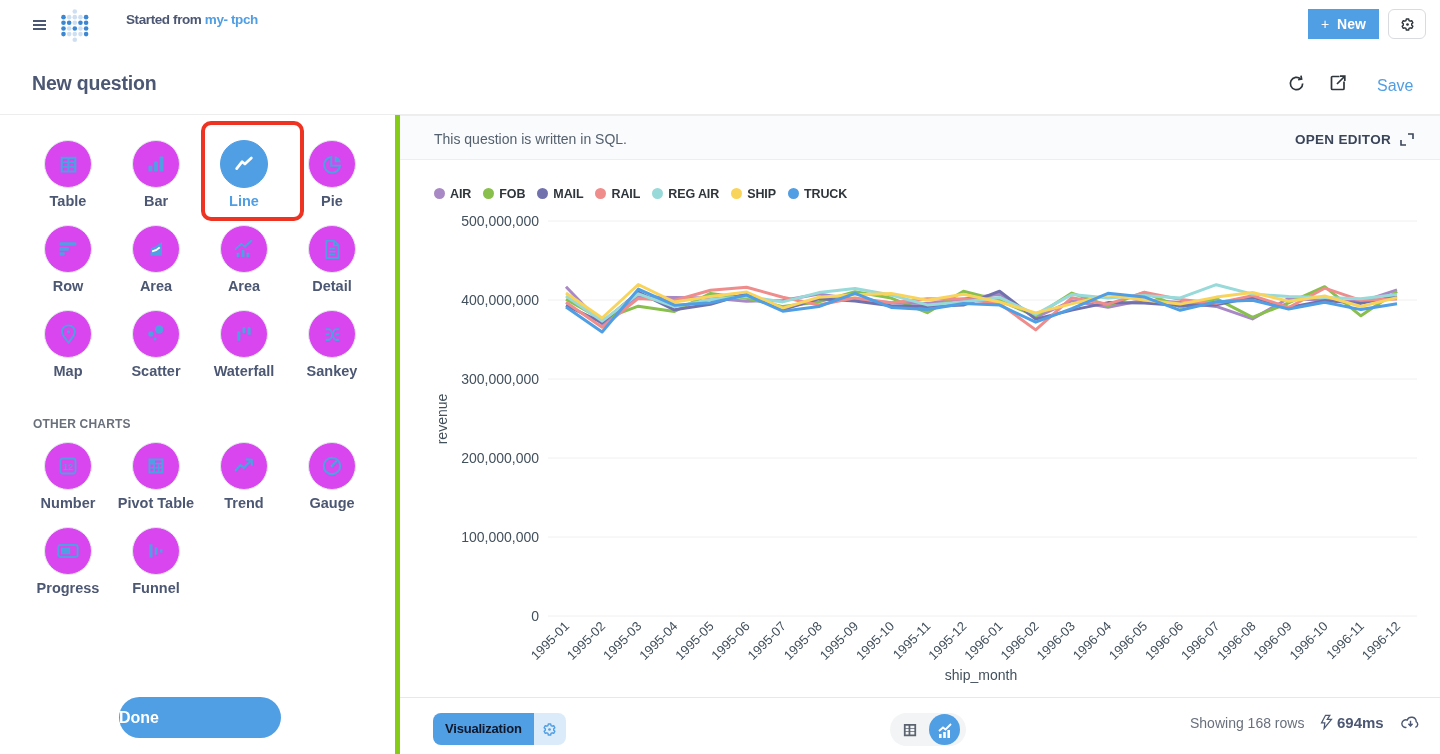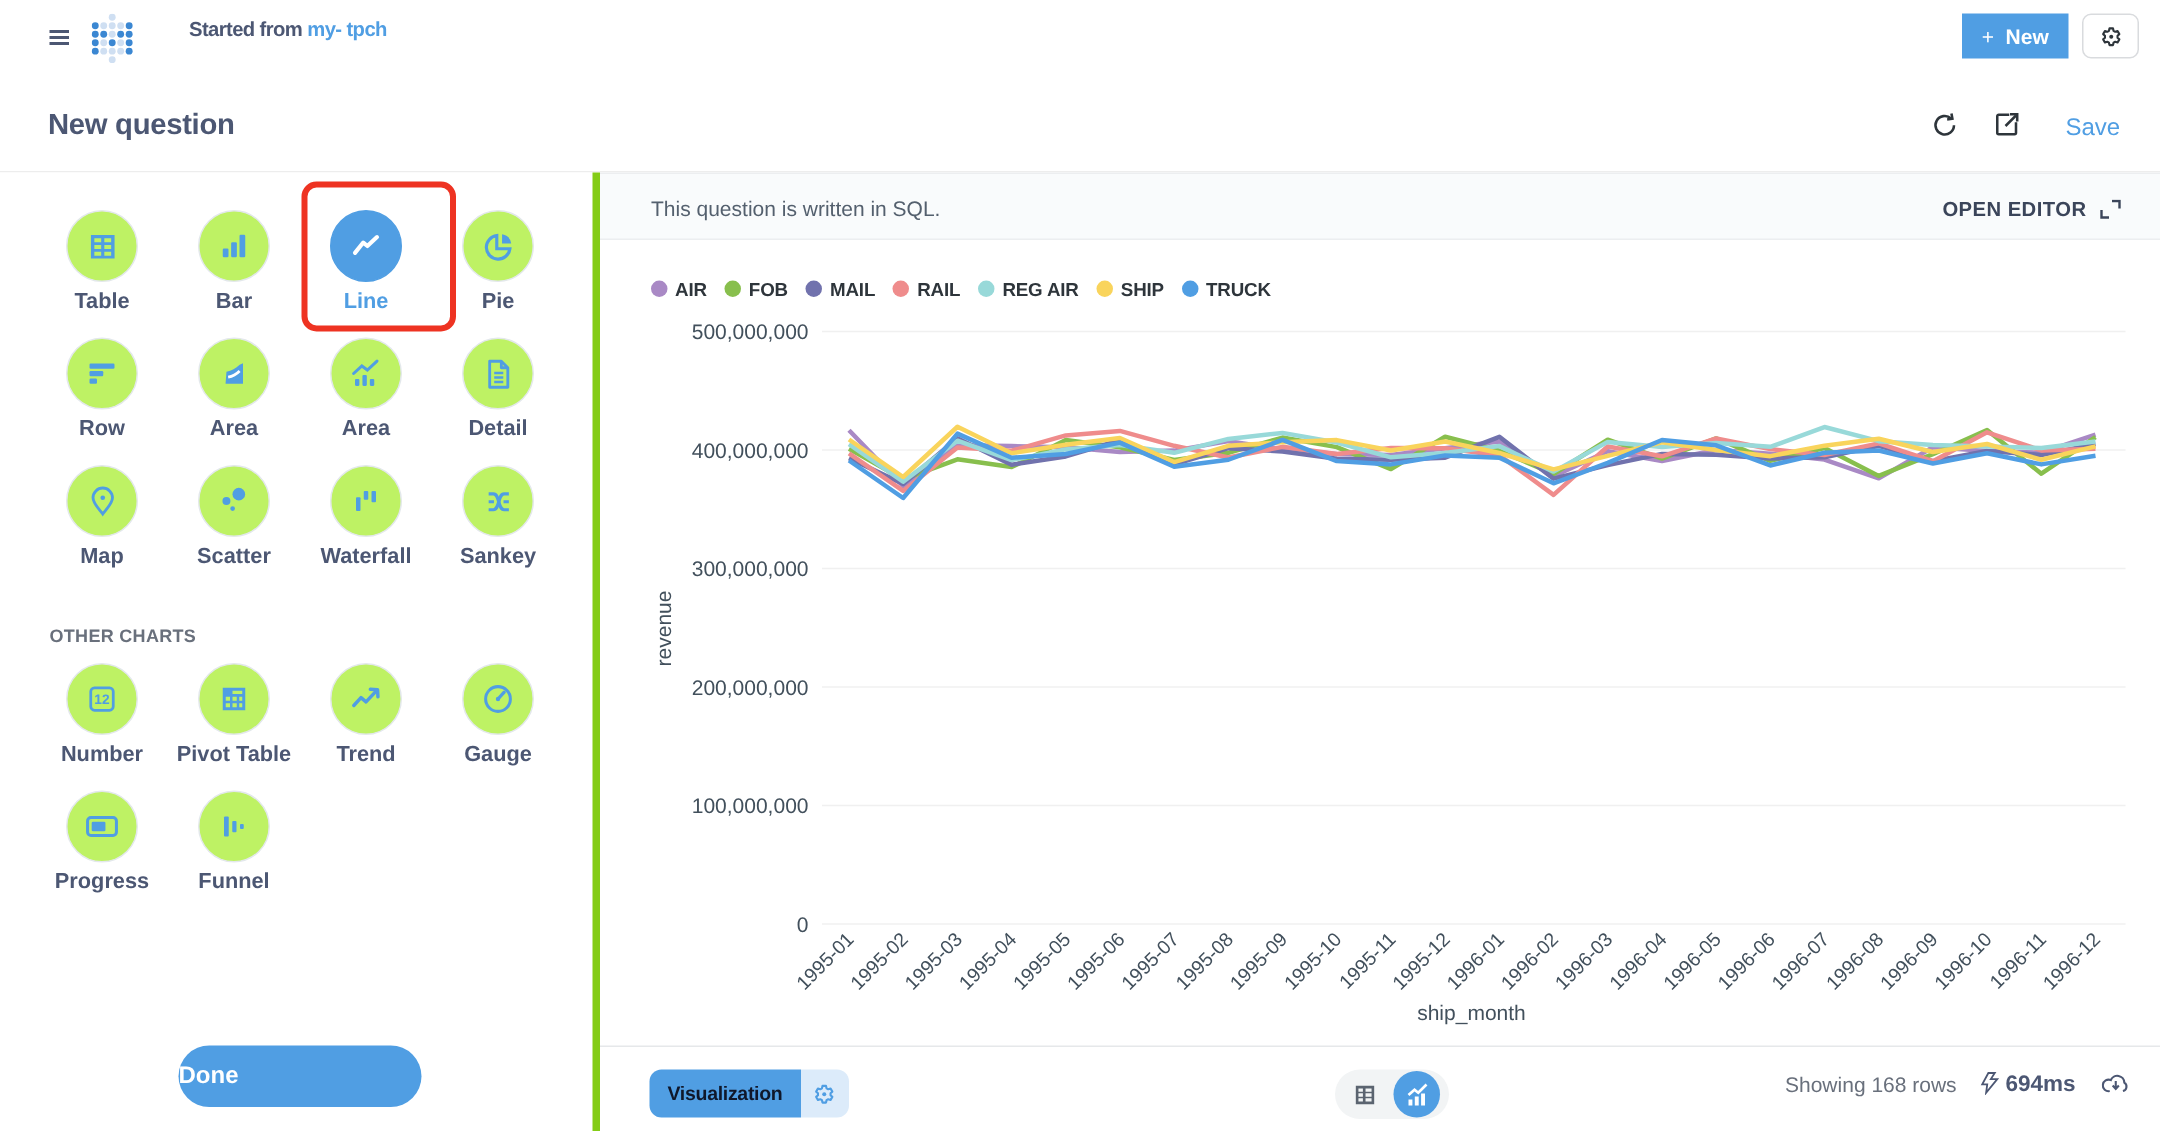--- a/index.html
+++ b/index.html
@@ -21,21 +21,21 @@
   border-radius:6px; display:flex; align-items:center; justify-content:center; }
 .qheader { position:absolute; left:0; top:50px; width:1440px; height:65px; border-bottom:1px solid #ededed; }
 .qtitle { position:absolute; left:32px; top:22px; font-size:19.5px; letter-spacing:-0.2px; font-weight:bold; color:#4c5773; }
 .save { position:absolute; left:1377px; top:77px; color:#509ee3; font-size:16px; }
 .refresh { position:absolute; left:1288px; top:75px; }
 .share { position:absolute; left:1330px; top:75px; }
 .sidebar { position:absolute; left:0; top:115px; width:400px; height:639px; background:#fff; border-right:5px solid #84cc16; }
 .grid { position:absolute; left:24px; top:0px; width:352px; }
 .cell { position:absolute; width:88px; text-align:center; }
 .circ { width:48px; height:48px; border-radius:50%; border:1px solid #e3e8eb; margin:0 auto;
-  display:flex; align-items:center; justify-content:center; background:#bef264; }
+  display:flex; align-items:center; justify-content:center; background:#d946ef; }
 .circ.sel { background:#509ee3; border-color:#509ee3; }
 .clabel { margin-top:5px; font-size:14.5px; font-weight:bold; color:#4c5773; }
 .clabel.sel { color:#509ee3; }
 .redbox { position:absolute; left:201px; top:6px; width:103px; height:100px; border:4px solid #ee3322; border-radius:10px; }
 .othertitle { position:absolute; left:33px; top:302px; font-size:12px; font-weight:bold; color:#69707c; letter-spacing:0.2px; }
 .done { position:absolute; left:119px; top:582px; width:162px; height:41px; background:#509ee3;
   border-radius:21px; color:#fff; font-size:16px; font-weight:bold; text-align:left; line-height:41px; }
 .content { position:absolute; left:400px; top:115px; width:1040px; height:639px; background:#fff; }
 .sqlbar { position:absolute; left:0; top:0; width:1040px; height:45px; background:#f9fbfc;
   border-top:1px solid #eceef0; border-bottom:1px solid #eceef0; }

